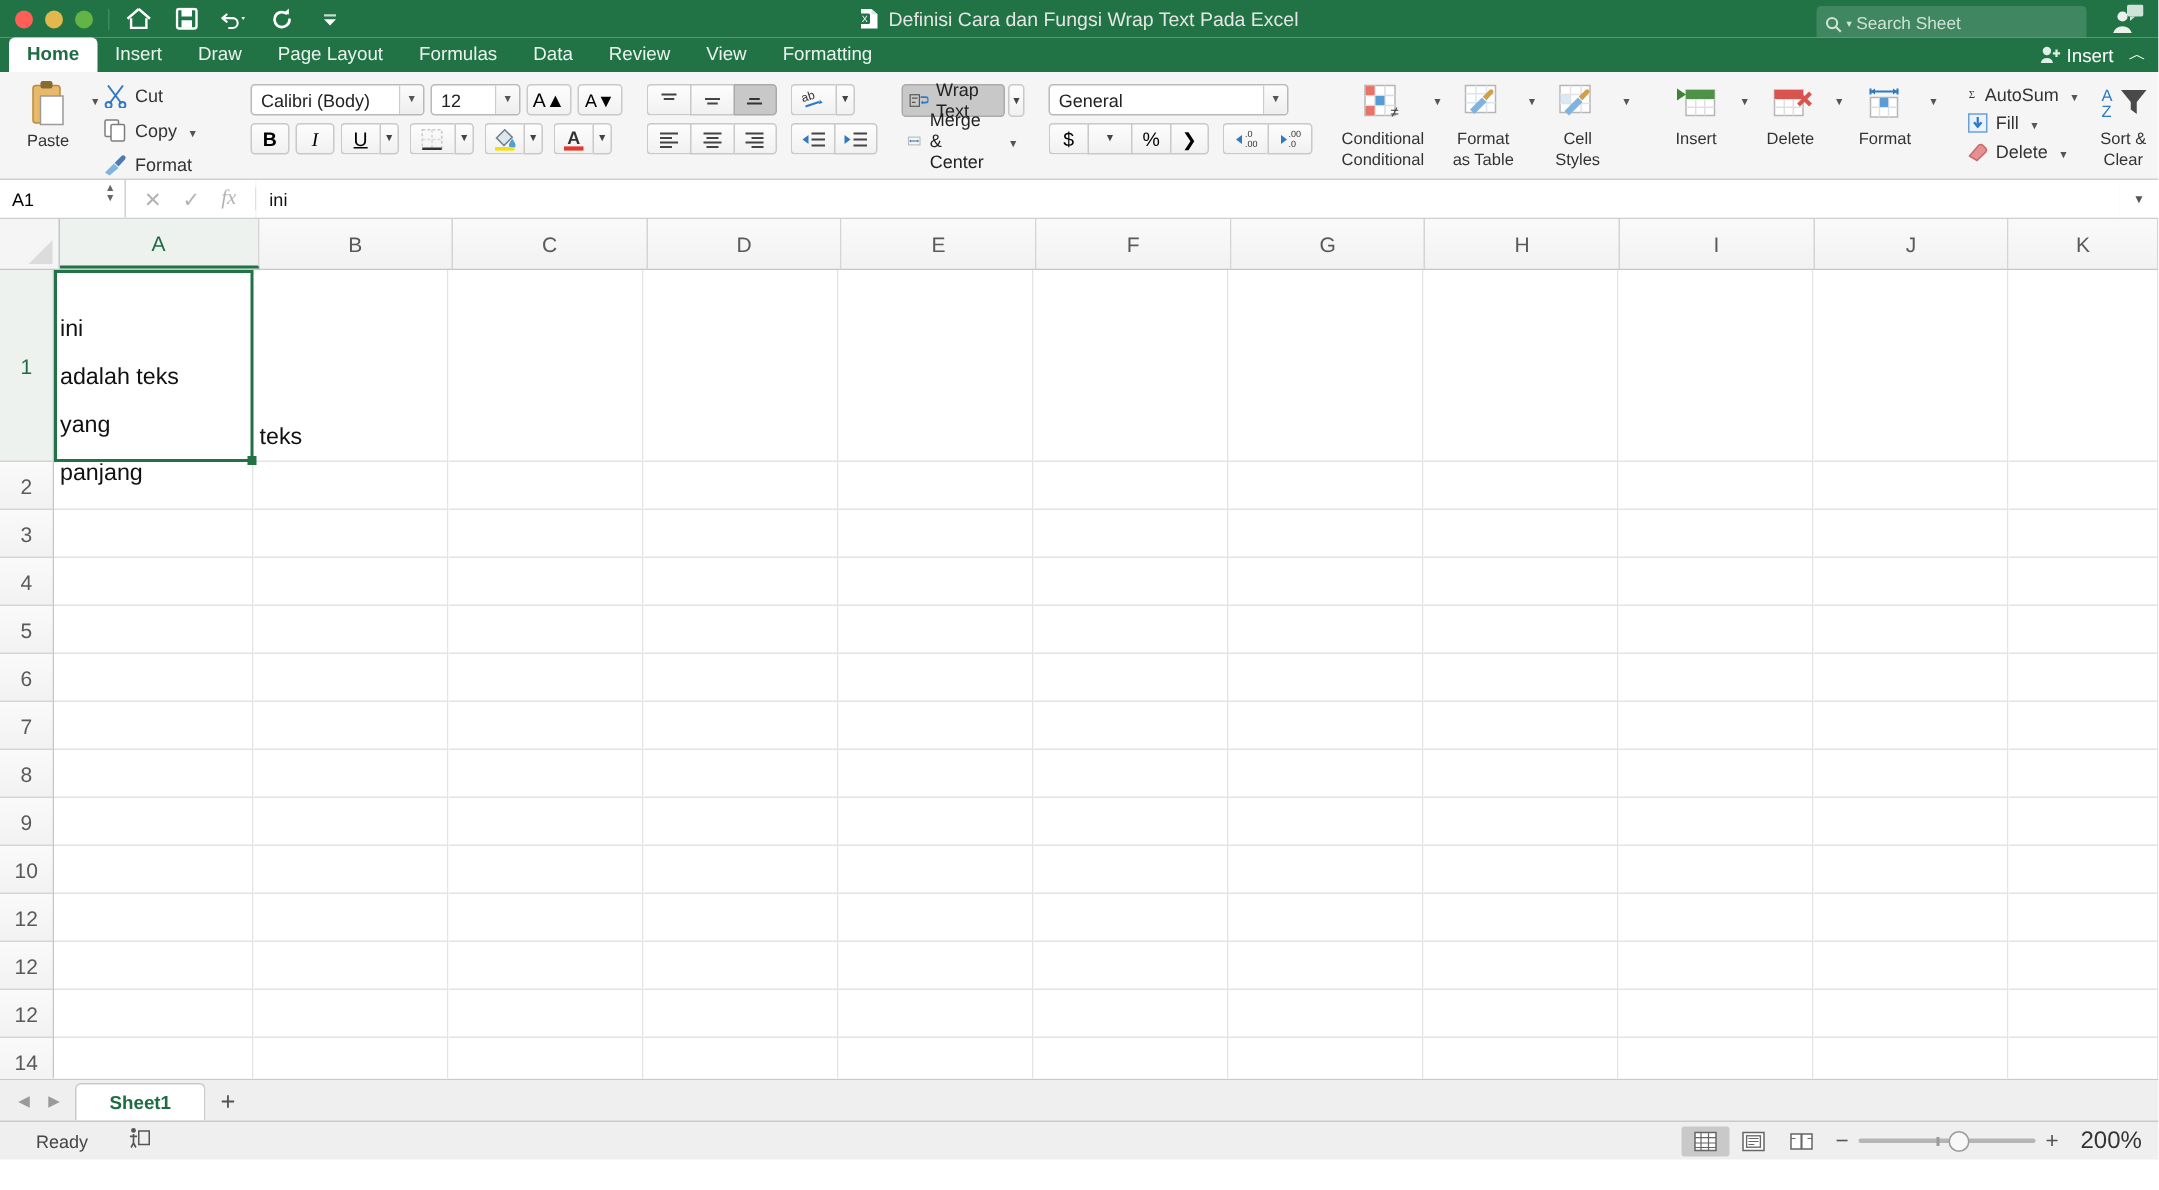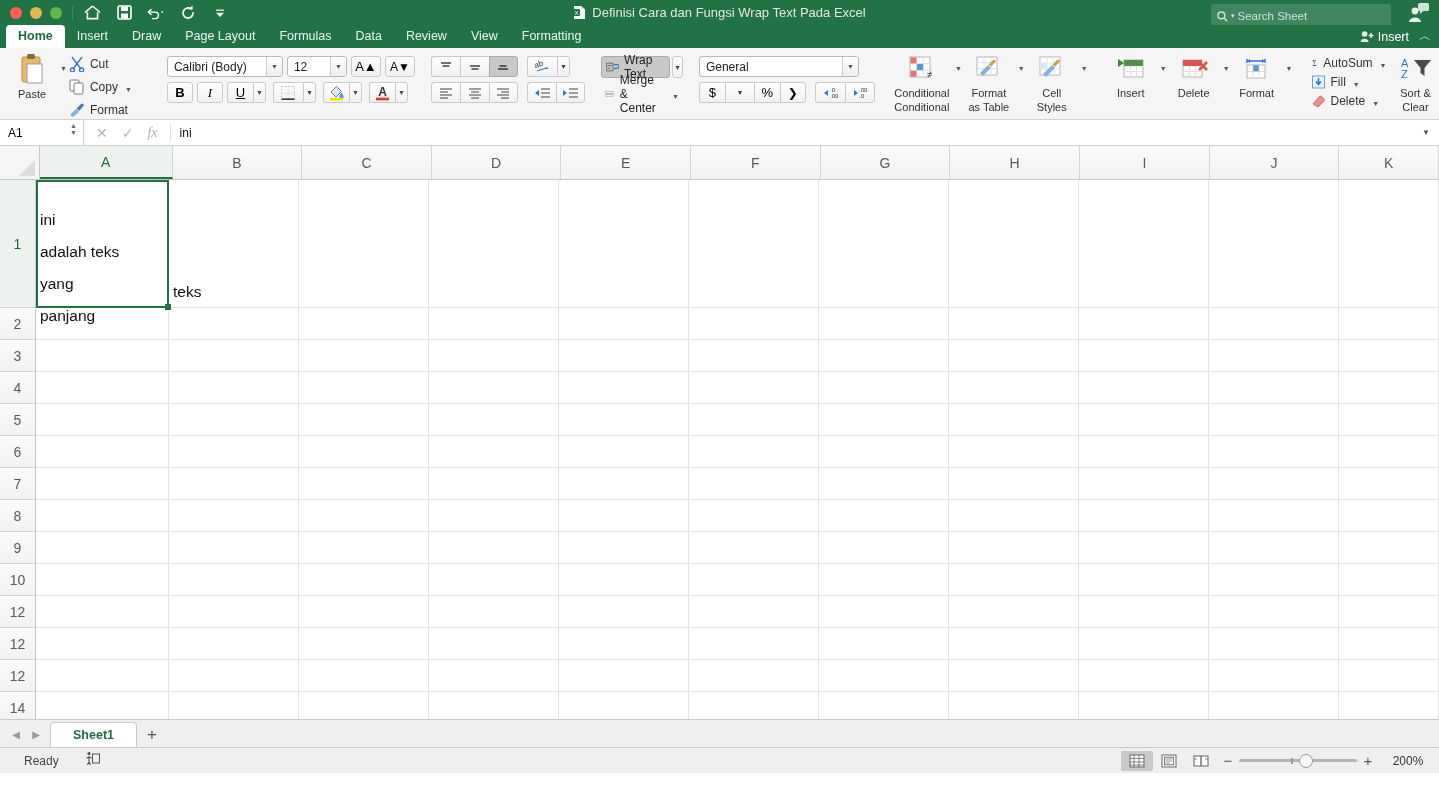--- a/index.html
+++ b/index.html
@@ -192,21 +192,21 @@
   .stat-ico{ margin-left:26px; }
   .right-status{ position:absolute; right:10px; display:flex; align-items:center; gap:0; }
   .viewbtn{ width:32px;height:20px; display:flex;align-items:center;justify-content:center; border-radius:2px;}
   .viewbtn.on{ background:#c9c9c9; }
   .zminus,.zplus{ width:22px; text-align:center; font-size:15px; color:#555; }
   .slider{ width:118px; height:20px; position:relative; display:flex;align-items:center;}
   .track{ width:100%; height:3px; background:#b5b5b5; border-radius:2px; }
   .thumb{ position:absolute; left:60px; width:14px;height:14px;border-radius:50%;
           background:#f8f8f8; border:1px solid #9a9a9a; }
   .ztick{ position:absolute; left:52px; width:2px;height:6px;background:#9a9a9a; }
-  .zlabel{ font-size:12px; color:#333; width:42px; text-align:center; margin-left:8px;}
+  .zlabel{ font-size:16px; color:#333; width:42px; text-align:left; margin-left:8px;}
 </style>
 </head>
 <body>
 
 <div class="titlebar">
   <div class="traffic">
     <span class="dot red"></span>
     <span class="dot yellow"></span>
     <span class="dot green"></span>
   </div>

